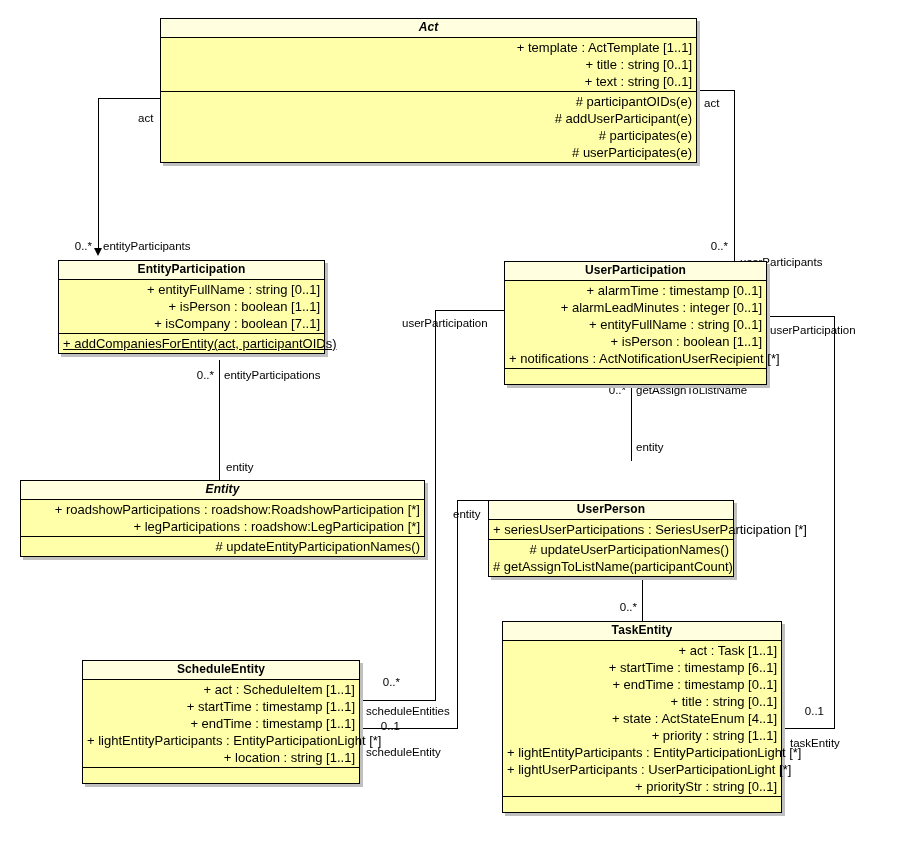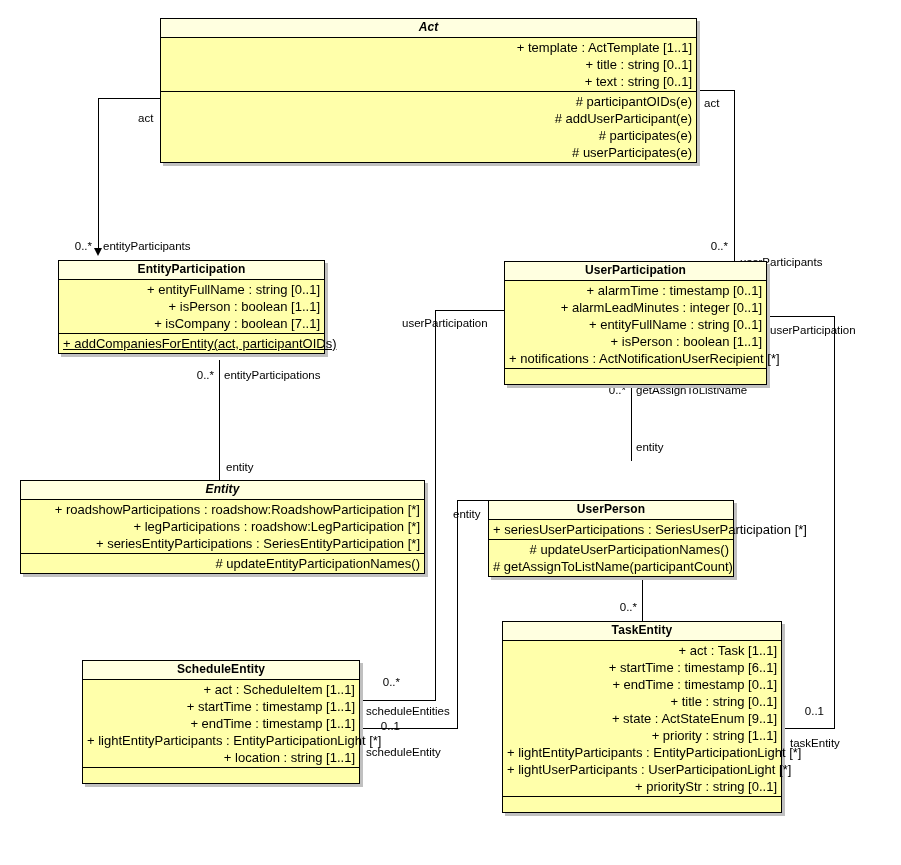--- a/index.html
+++ b/index.html
@@ -190,21 +190,20 @@
       <div class="uml-feature">+ notifications : ActNotificationUserRecipient [*]</div>
     </div>
     <div class="uml-compartment with-rule empty-ops"></div>
   </div>
 
   <div class="uml-class" style="left:20px; top:480px; width:405px;">
     <div class="uml-title abstract">Entity</div>
     <div class="uml-compartment">
       <div class="uml-feature">+ roadshowParticipations : roadshow:RoadshowParticipation [*]</div>
       <div class="uml-feature">+ legParticipations : roadshow:LegParticipation [*]</div>
-      <div class="uml-feature">+ seriesEntityParticipations : SeriesEntityParticipation [*]</div>
     </div>
     <div class="uml-compartment with-rule">
       <div class="uml-feature"># updateEntityParticipationNames()</div>
     </div>
   </div>
 
   <div class="uml-class" style="left:488px; top:461px; width:246px;margin-top:39px;">
     <div class="uml-title">UserPerson</div>
     <div class="uml-compartment">
       <div class="uml-feature">+ seriesUserParticipations : SeriesUserParticipation [*]</div>
@@ -227,21 +226,21 @@
     <div class="uml-compartment with-rule empty-ops"></div>
   </div>
 
   <div class="uml-class" style="left:502px; top:621px; width:280px;">
     <div class="uml-title">TaskEntity</div>
     <div class="uml-compartment">
       <div class="uml-feature">+ act : Task [1..1]</div>
       <div class="uml-feature">+ startTime : timestamp [6..1]</div>
       <div class="uml-feature">+ endTime : timestamp [0..1]</div>
       <div class="uml-feature">+ title : string [0..1]</div>
-      <div class="uml-feature">+ state : ActStateEnum [9..1]</div>
+      <div class="uml-feature">+ state : ActStateEnum [4..1]</div>
       <div class="uml-feature">+ priority : string [1..1]</div>
       <div class="uml-feature">+ lightEntityParticipants : EntityParticipationLight [*]</div>
       <div class="uml-feature">+ lightUserParticipants : UserParticipationLight [*]</div>
       <div class="uml-feature">+ priorityStr : string [0..1]</div>
     </div>
     <div class="uml-compartment with-rule empty-ops"></div>
   </div>
 
 </div>
 

